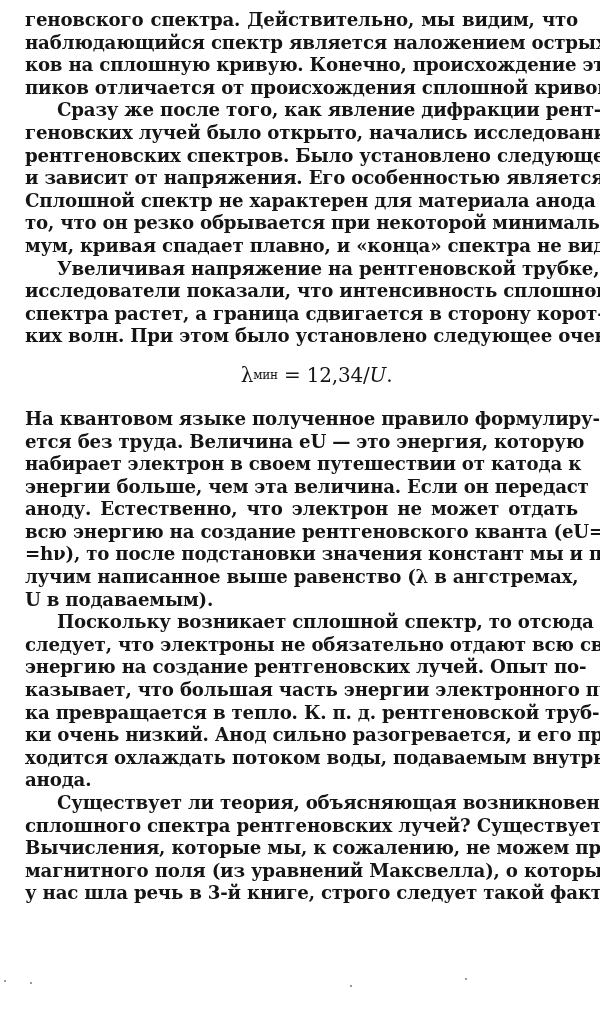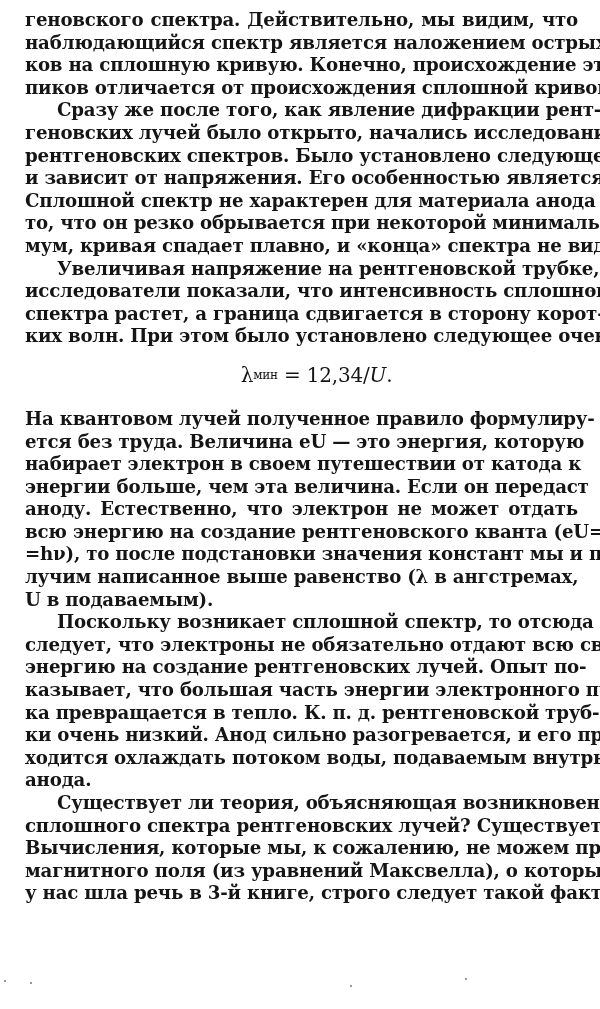--- a/index.html
+++ b/index.html
@@ -69,21 +69,21 @@
         <sub>мин</sub>
         <span style="white-space:pre"> = </span>
         <span>12,34/</span>
         <i>U</i>
         <span>.</span>
     </div>
 
     <div class="gap"></div>
 
     <div>
-      <span class="line">На квантовом лучей полученное правило формулиру-</span>
+      <span class="line">На квантовом языке полученное правило формулиру-</span>
       <span class="line">ется без труда. Величина eU — это энергия, которую</span>
       <span class="line">набирает электрон в своем путешествии от катода к</span>
       <span class="line">энергии больше, чем эта величина. Если он передаст</span>
       <span class="line">аноду. Естественно, что электрон не может отдать</span>
       <span class="line">всю энергию на создание рентгеновского кванта (eU=</span>
       <span class="line">=hν), то после подстановки значения констант мы и по-</span>
       <span class="line">лучим написанное выше равенство (λ в ангстремах,</span>
       <span class="line last">U в подаваемым).</span>
     </div>
 

